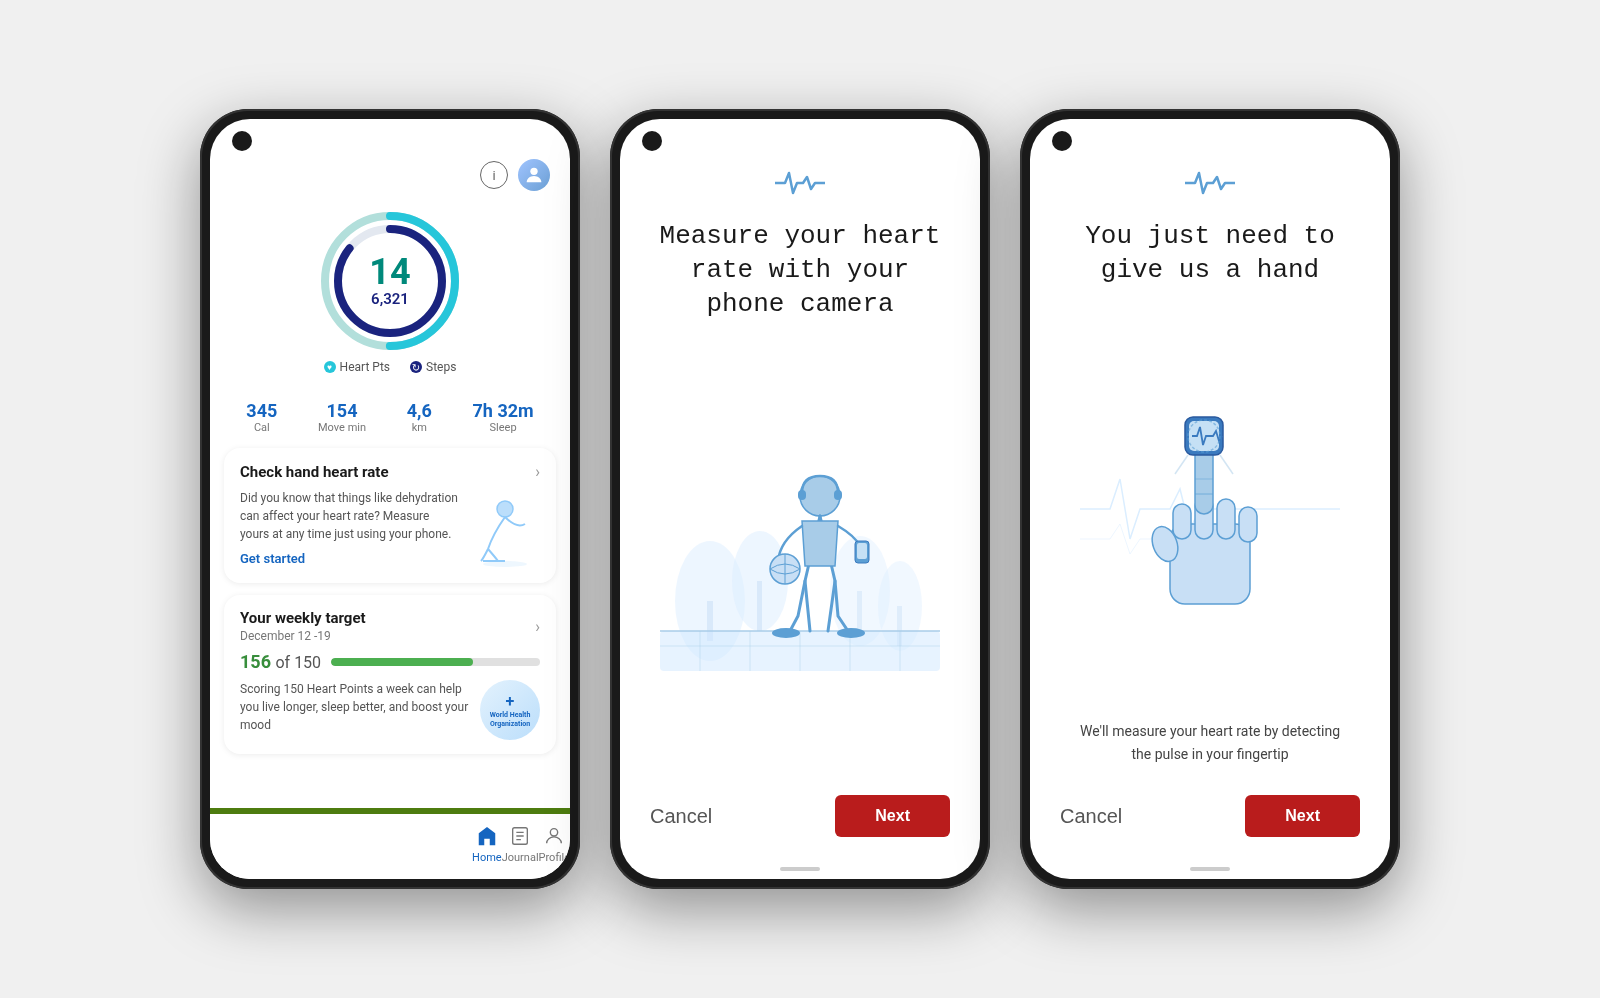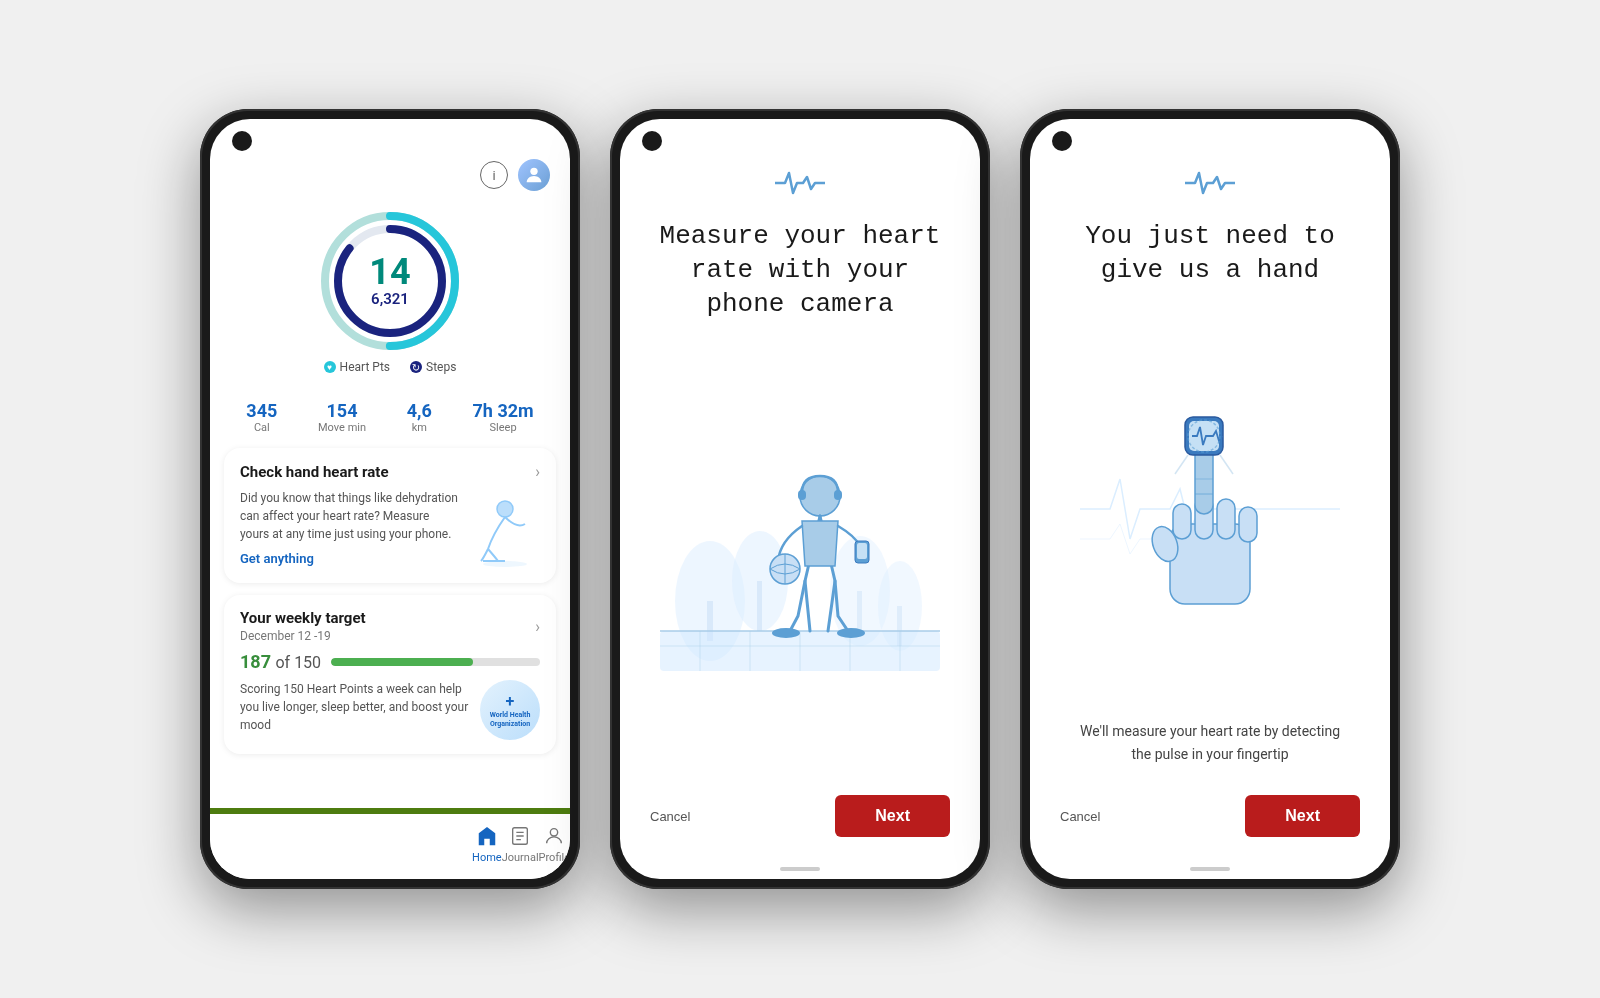--- a/index.html
+++ b/index.html
@@ -330,21 +330,21 @@
       text-align: center;
       line-height: 1.6;
     }
     .onboard-actions {
       display: flex;
       justify-content: space-between;
       align-items: center;
       padding: 14px 30px 30px;
     }
     .cancel-btn {
-      font-size: 13px;
+      font-size: 20px;
       color: #555;
       background: none;
       border: none;
       cursor: pointer;
       font-weight: 500;
     }
     .next-btn {
       background: #b91c1c;
       color: #fff;
       border: none;
@@ -433,21 +433,21 @@
         </div>
 
         <div class="card">
           <div class="card-header">
             <div class="card-title">Check hand heart rate</div>
             <div class="chevron">›</div>
           </div>
           <div class="card-body">
             <div>
               <div class="card-text">Did you know that things like dehydration can affect your heart rate? Measure yours at any time just using your phone.</div>
-              <div class="get-started">Get anything</div>
+              <div class="get-started">Get started</div>
             </div>
             <div class="card-illustration">
 
               <svg width="65" height="80" viewBox="0 0 65 80" fill="none">
                 <ellipse cx="32" cy="75" rx="22" ry="3" fill="#e3f2fd" opacity="0.6"></ellipse>
                 <line x1="32" y1="72" x2="10" y2="72" stroke="#90caf9" stroke-width="2"></line>
 
                 <circle cx="32" cy="20" r="8" fill="#bbdefb" stroke="#90caf9" stroke-width="1.5"></circle>
                 <path d="M32 28 Q20 45 15 60" stroke="#90caf9" stroke-width="2" fill="none"></path>
                 <path d="M32 28 Q44 40 52 35" stroke="#90caf9" stroke-width="2" fill="none"></path>
@@ -461,21 +461,21 @@
         <div class="weekly-card">
           <div class="weekly-header">
             <div>
               <div class="card-title">Your weekly target</div>
               <div class="weekly-date">December 12 -19</div>
             </div>
             <div class="chevron">›</div>
           </div>
           <div class="weekly-progress-row">
             <span class="weekly-pts">
-              <span>187</span>
+              <span>156</span>
               <span style="font-size:16px; color:#555; font-weight:400;">of 150</span>
             </span>
             <div class="progress-bar-bg">
               <div class="progress-bar-fill" style="width:68%;"></div>
             </div>
           </div>
           <div class="weekly-body">
             <div class="weekly-text">Scoring 150 Heart Points a week can help you live longer, sleep better, and boost your mood</div>
             <div class="who-badge">
               <div style="text-align:center;">

